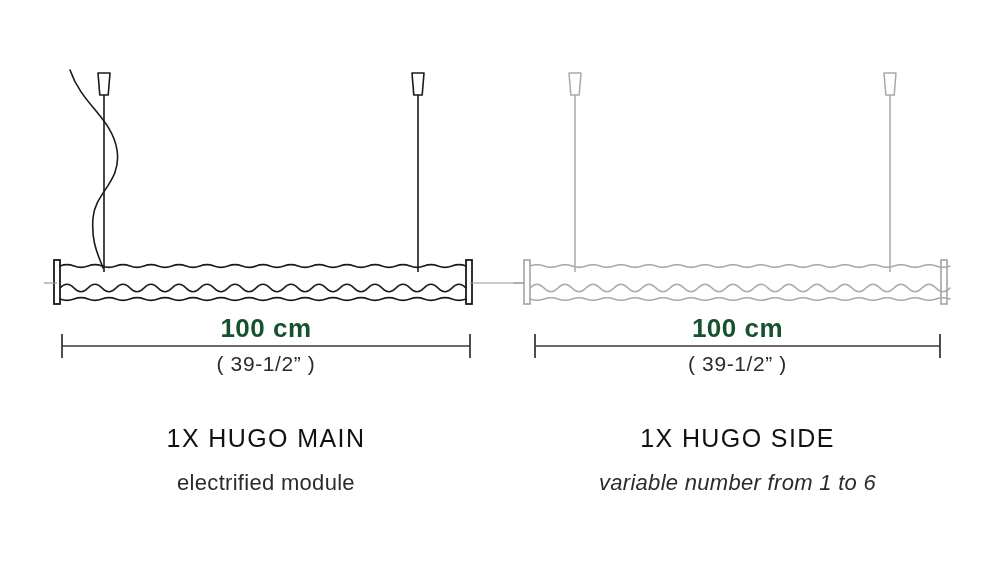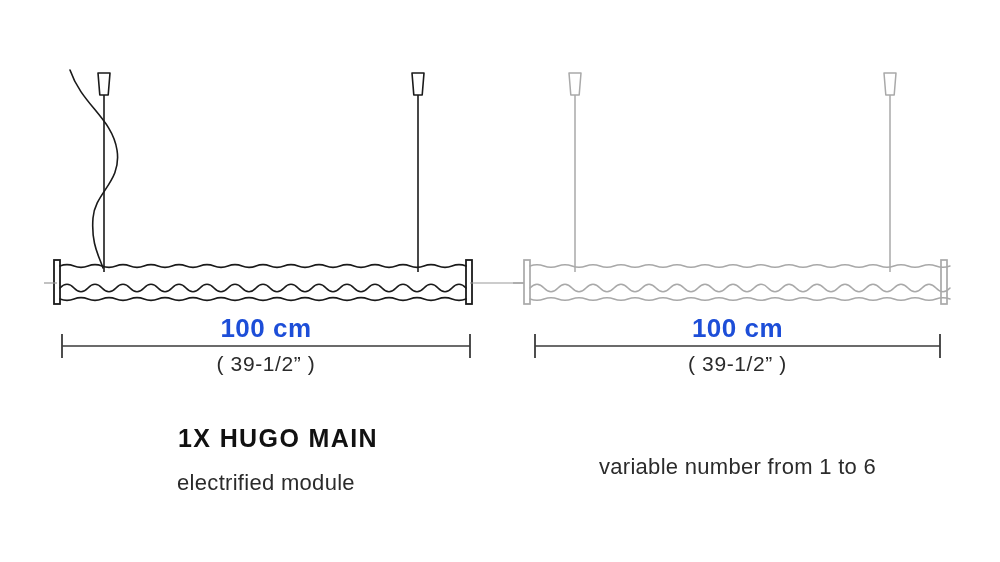--- a/index.html
+++ b/index.html
@@ -39,21 +39,21 @@
     position: absolute;
     text-align: center;
     white-space: nowrap;
     line-height: 1;
   }
 
   .dim-metric {
     font-size: 26px;
     font-weight: bold;
     letter-spacing: 0.5px;
-    color: #1d4ed8;
+    color: #14532d;
   }
   .dim-imperial {
     font-size: 21px;
     font-weight: normal;
     letter-spacing: 0.6px;
     color: #2b2b2b;
   }
   .module-title {
     font-size: 25px;
     font-weight: normal;
@@ -154,24 +154,25 @@
       <line x1="535" y1="334" x2="535" y2="358" stroke-width="1.8"></line>
       <line x1="940" y1="334" x2="940" y2="358" stroke-width="1.8"></line>
     </g>
 
   </svg>
 
   <div class="txt dim-metric" style="left:62px; top:315px; width:408px;">100 cm</div>
 
   <div class="txt dim-imperial" style="left:62px; top:353px; width:408px;">( 39-1/2” )</div>
 
-  <div class="txt module-title" style="left:74px; top:426px; width:408px;font-weight:bold;">1X HUGO MAIN</div>
+  <div class="txt module-title" style="left:62px; top:426px; width:408px;">1X HUGO MAIN</div>
 
   <div class="txt module-sub" style="left:62px; top:472px; width:408px;">electrified module</div>
 
   <div class="txt dim-metric" style="left:535px; top:315px; width:405px;">100 cm</div>
 
   <div class="txt dim-imperial" style="left:535px; top:353px; width:405px;">( 39-1/2” )</div>
 
+  <div class="txt module-title" style="left:535px; top:426px; width:405px;">1X HUGO SIDE</div>
 
-  <div class="txt module-sub" style="left:535px; top:456px; width:405px;">variable number from 1 to 6</div>
+  <div class="txt module-sub" style="left:535px; top:472px; width:405px;font-style:italic;">variable number from 1 to 6</div>
 
 </div>
 
 </body></html>

